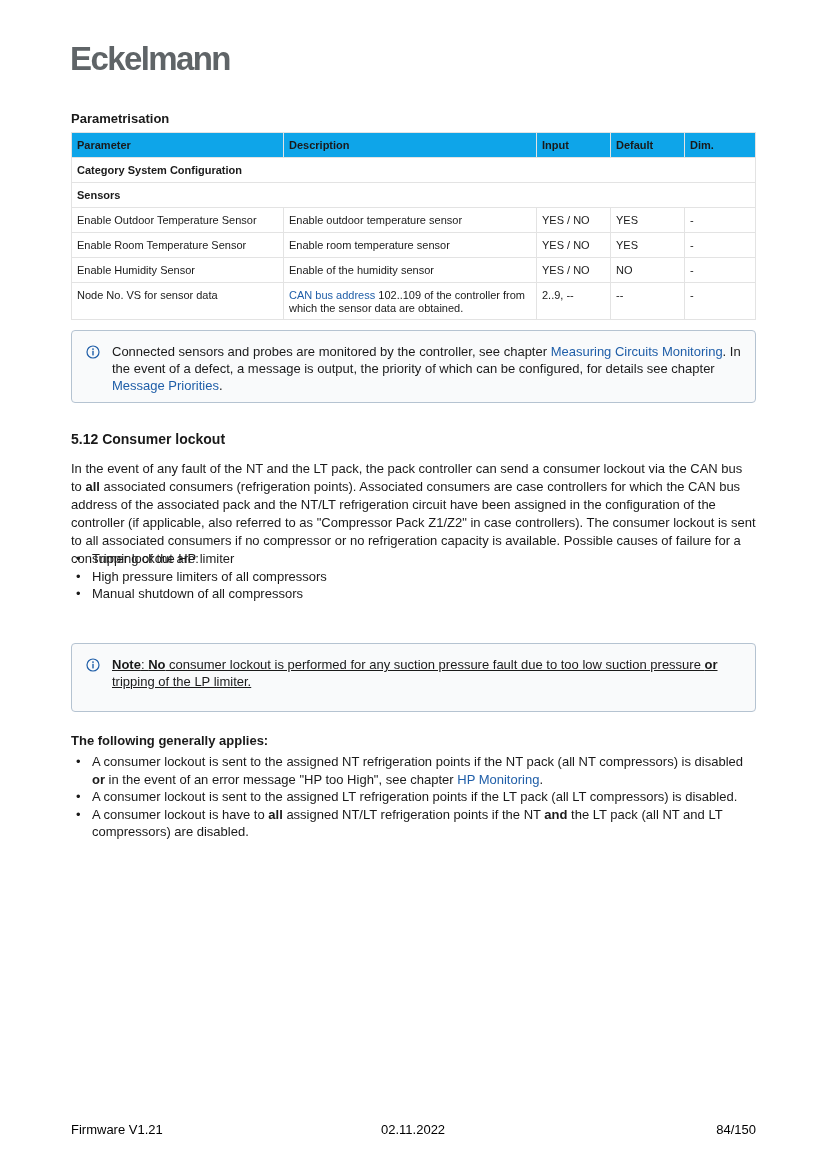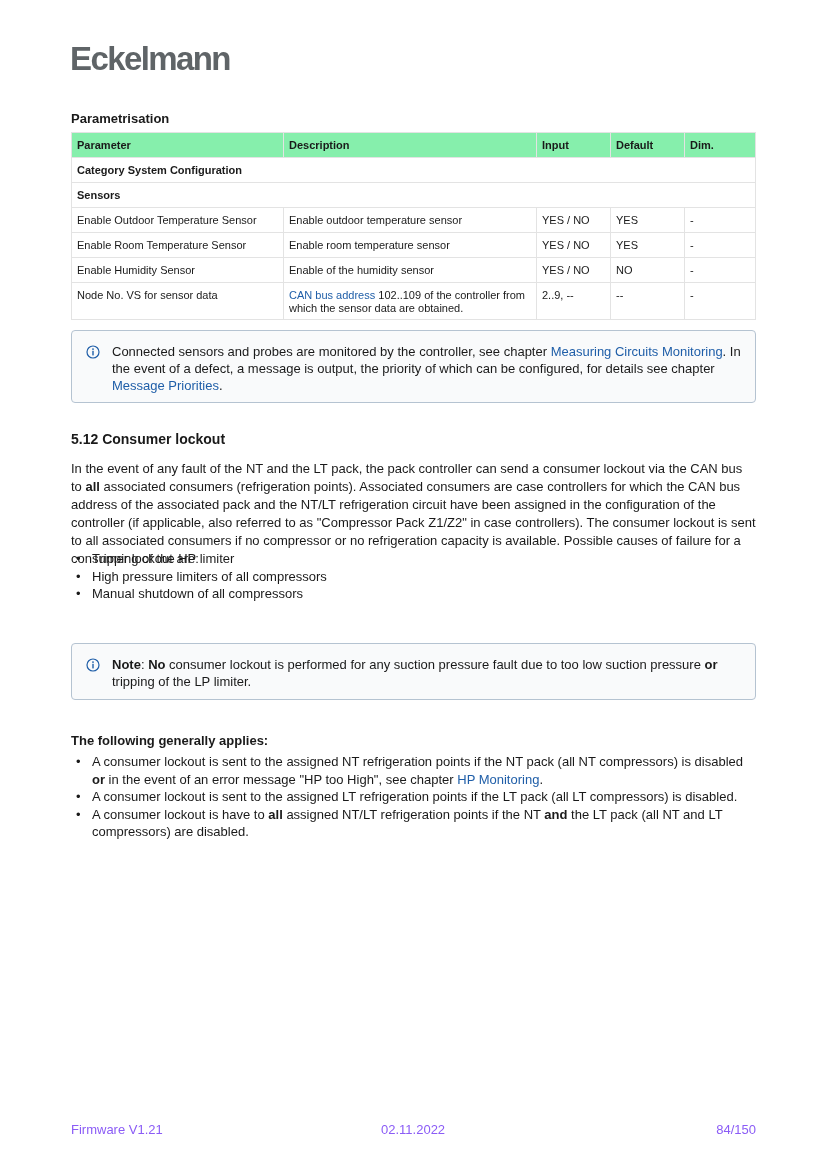--- a/index.html
+++ b/index.html
@@ -22,39 +22,39 @@
   }
   table.params {
     position: absolute; left: 71px; top: 132px; width: 685px;
     border-collapse: collapse; font-size: 11px;
   }
   table.params th, table.params td {
     border: 1px solid #e3e3e3;
     padding: 0 5px; vertical-align: middle; text-align: left;
     height: 25px;
   }
-  table.params th { background: #86efac; font-weight: bold; }
+  table.params th { background: #0ea5e9; font-weight: bold; }
   table.params td.cat { font-weight: bold; }
   table.params tr.multi td { vertical-align: top; padding-top: 6px; padding-bottom: 4px; height: 36px; line-height: 13px; }
   .c1 { width: 212px; } .c2 { width: 253px; } .c3 { width: 74px; } .c4 { width: 74px; }
   a.link { color: #1f5ea8; text-decoration: none; }
 
   .note-box {
     position: absolute; left: 71px; width: 685px;
     border: 1px solid #b5c3d1; border-radius: 4px;
     background: #f9fafb;
     font-size: 13px; line-height: 17px;
     padding: 12px 12px 12px 40px;
   }
   .note-box .info-icon {
     position: absolute; left: 14px; top: 14px;
     width: 14px; height: 14px;
   }
   .note1 { top: 330px; height: 73px; }
-  .note2 { top: 643px; height: 57px; }
+  .note2 { top: 643px; height: 69px; text-decoration: underline; }
 
   .h2 {
     position: absolute; left: 71px; top: 431px;
     font-size: 14px; font-weight: bold;
   }
   .para {
     position: absolute; left: 71px; top: 460px; width: 685px;
     font-size: 13px; line-height: 18px;
   }
   ul.bullets {
@@ -66,21 +66,21 @@
     content: "•"; position: absolute; left: 5px; top: 0;
   }
   .causes { top: 550px; }
   .rules { top: 753px; }
   .rules li { margin-bottom: 0px; }
   .subhead {
     position: absolute; left: 71px; top: 733px;
     font-size: 13px; font-weight: bold;
   }
   .footer {
-    position: absolute; top: 1122px; font-size: 13px; color: #8b5cf6;
+    position: absolute; top: 1122px; font-size: 13px; color: #000000;
   }
   .f-left { left: 71px; }
   .f-center { left: 381px; }
   .f-right { right: 71px; }
 </style>
 </head>
 <body>
 
 <div class="logo">Eckelmann</div>
 

